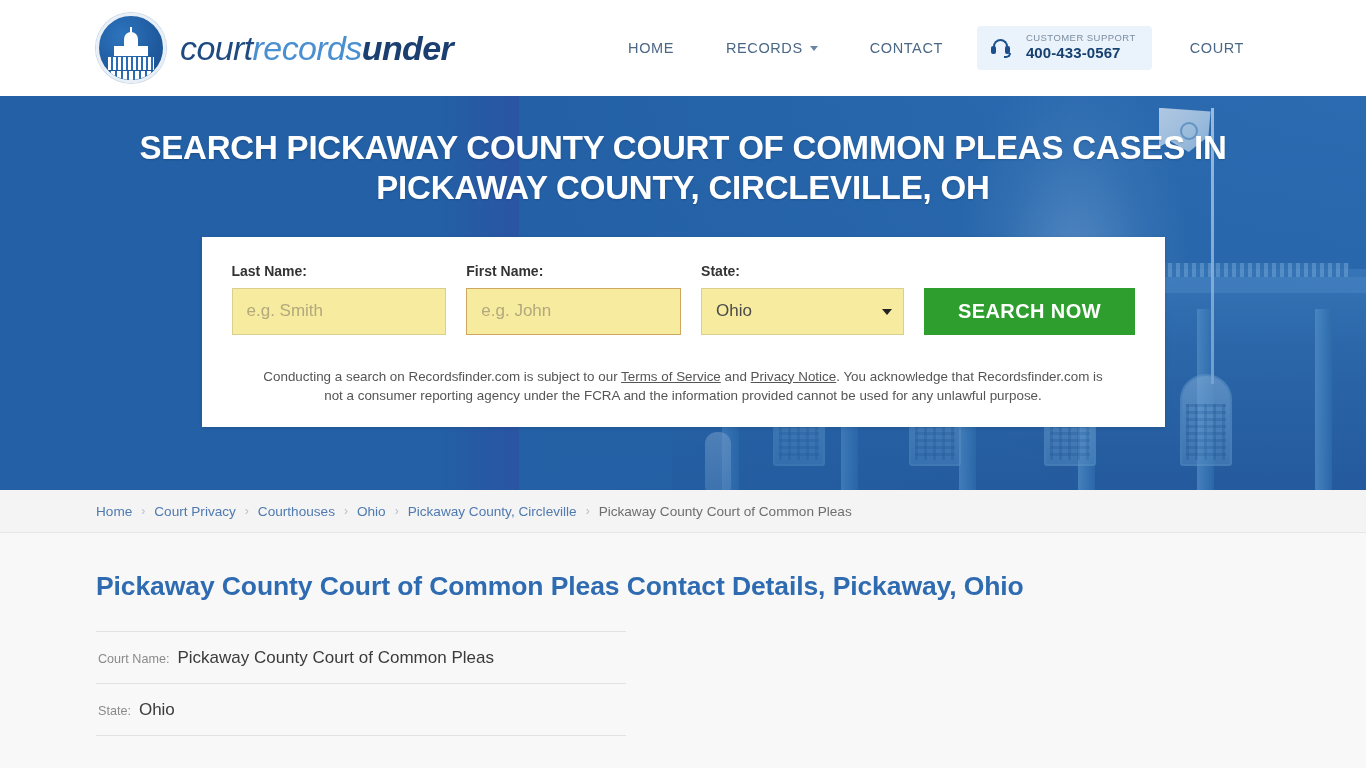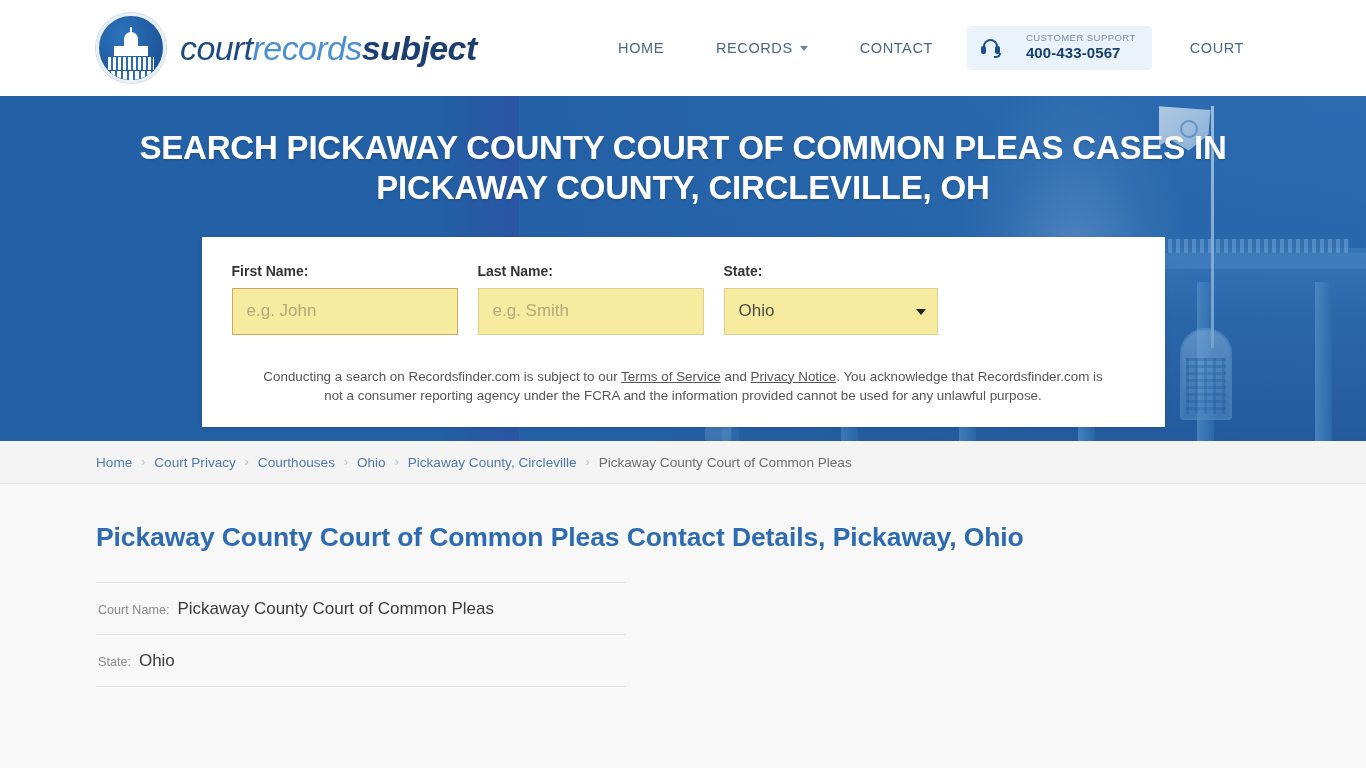--- a/index.html
+++ b/index.html
@@ -106,21 +106,21 @@
     border-right: 4px solid transparent;
     border-top: 5px solid #6b86a3;
     display: inline-block;
     margin-top: 2px;
   }
   .support-badge {
     background: #eaf2fb;
     border-radius: 4px;
     display: flex;
     align-items: center;
-    gap: 26px;
+    gap: 16px;
     padding: 7px 16px 8px 14px;
     margin: 0 12px 0 8px;
     cursor: pointer;
   }
   .headset {
     width: 19px; height: 19px;
     position: relative;
     flex: none;
   }
   .headset .band {
@@ -158,21 +158,21 @@
     font-size: 15px;
     font-weight: 700;
     color: #15406f;
     letter-spacing: 0.1px;
     line-height: 1.2;
   }
 
   
   .hero {
     position: relative;
-    height: 345px;
+    height: 394px;
     background: #4c1d95;
     overflow: hidden;
   }
   .hero-photo {
     position: absolute;
     right: 0; top: 0;
     width: 62%;
     height: 100%;
     background:
       linear-gradient(to right, rgba(35,96,165,1) 0%, rgba(35,96,165,0.55) 22%, rgba(35,96,165,0.25) 55%, rgba(35,96,165,0.15) 100%),
@@ -465,21 +465,21 @@
 
 <header class="site-header">
   <div class="logo-block">
     <div class="logo-emblem">
       <div class="dome"></div>
       <div class="base1"></div>
       <div class="base2"></div>
       <div class="base3"></div>
     </div>
     <div class="logo-text">
-      <span class="w1">court</span><span class="w2">records</span><span class="w3">subject</span>
+      <span class="w1">court</span><span class="w2">records</span><span class="w3">under</span>
     </div>
   </div>
 
   <nav class="main-nav">
     <a class="nav-link">
       <span>HOME</span>
     </a>
     <a class="nav-link">
       <span>RECORDS</span>
       <i class="chev"></i>
@@ -527,40 +527,41 @@
     <div class="flag"></div>
     <div class="statue"></div>
   </div>
   <div class="hero-shade"></div>
 
   <h1 class="hero-title">SEARCH PICKAWAY COUNTY COURT OF COMMON PLEAS CASES IN PICKAWAY COUNTY, CIRCLEVILLE, OH</h1>
 
   <div class="search-card">
     <div class="form-row">
 
+      <div class="field ln">
+        <label class="field-label">Last Name:</label>
+        <input class="text-input" type="text" placeholder="e.g. Smith" style="">
+      </div>
+
       <div class="field fn">
         <label class="field-label">First Name:</label>
         <input class="text-input focused" type="text" placeholder="e.g. John" style="">
-      </div>
-
-      <div class="field ln">
-        <label class="field-label">Last Name:</label>
-        <input class="text-input" type="text" placeholder="e.g. Smith" style="">
       </div>
 
       <div class="field st">
         <label class="field-label">State:</label>
         <div class="select-wrap">
           <div class="select-input">
             <span>Ohio</span>
           </div>
           <span class="select-arrow"></span>
         </div>
       </div>
 
+      <button class="search-btn">SEARCH NOW</button>
     </div>
 
     <p class="disclaimer">
       <span>Conducting a search on Recordsfinder.com is subject to our </span><a>Terms of Service</a><span> and </span><a>Privacy Notice</a><span>. You acknowledge that Recordsfinder.com is not a consumer reporting agency under the FCRA and the information provided cannot be used for any unlawful purpose.</span>
     </p>
 
   </div>
 </section>
 
 <div class="breadcrumb-bar">

